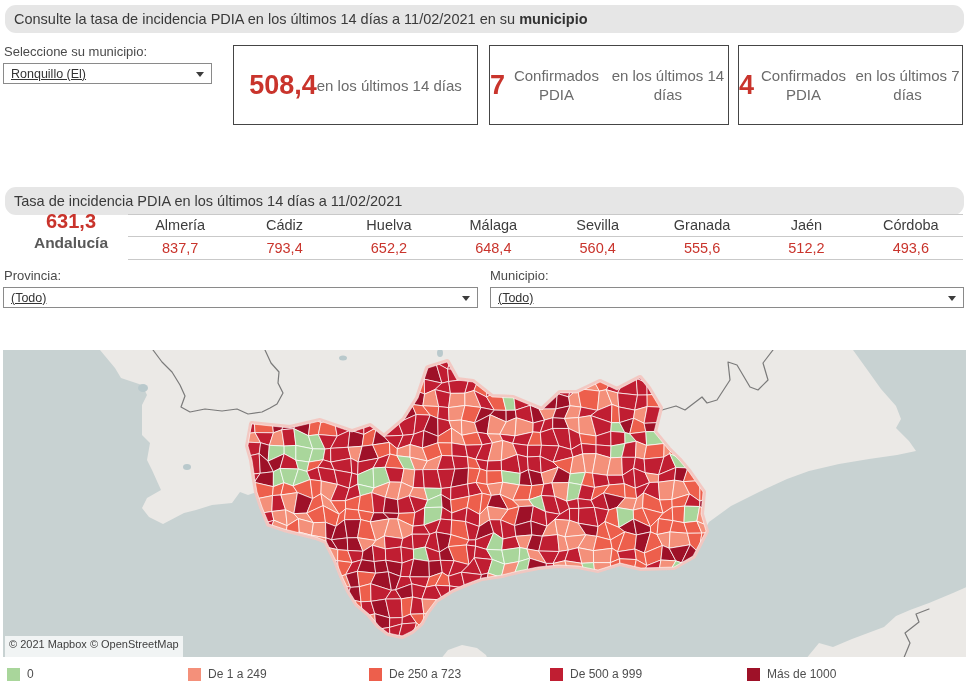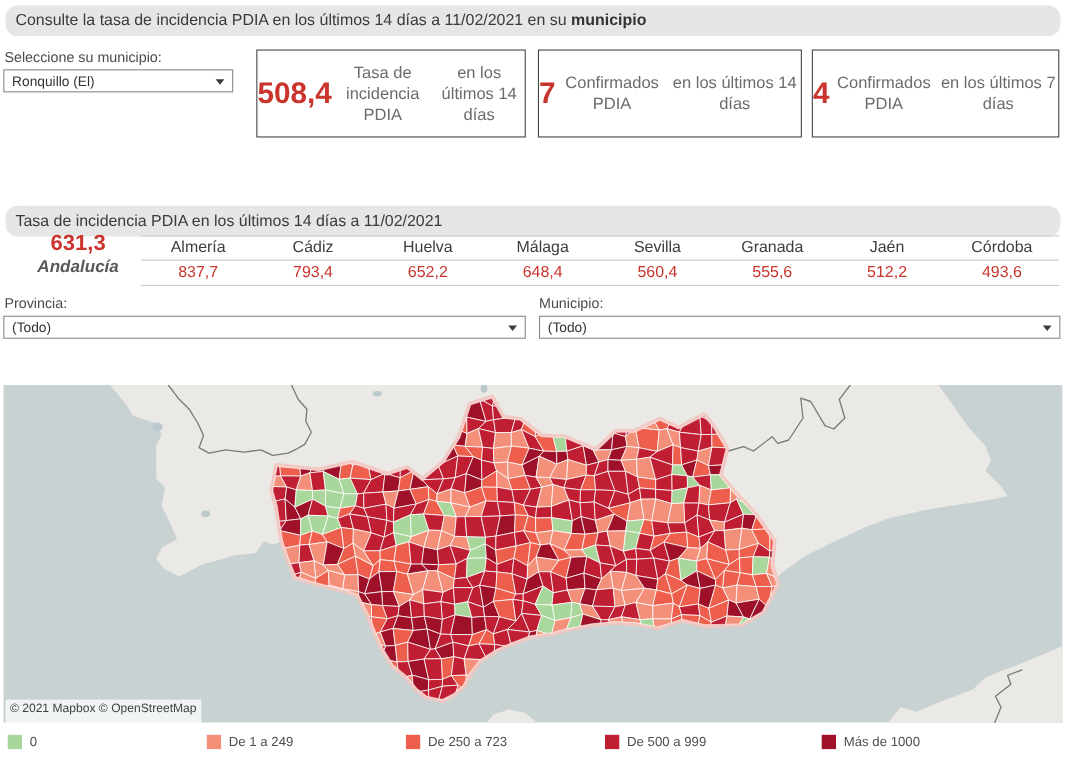--- a/index.html
+++ b/index.html
@@ -15,39 +15,39 @@
     color:#3a3a3a;font-size:14.5px;line-height:28px;padding-left:9px;
     white-space:nowrap;
     border-radius:11px;
   }
   .hbar b{font-weight:700;color:#333;}
   
   .sel-label{left:4px;top:44px;font-size:13px;color:#4a4a4a;}
   .dd{
     background:#fff;border:1px solid #8a8a8a;height:21px;
     display:flex;align-items:center;font-size:12.5px;color:#333;
-    padding-left:7px;box-sizing:border-box;cursor:pointer;
+    padding-left:7px;box-sizing:border-box;cursor:pointer;text-decoration:underline;
   }
   .dd .caret{
     position:absolute;right:7px;top:8px;width:0;height:0;
     border-left:4px solid transparent;border-right:4px solid transparent;
     border-top:5px solid #3c3c3c;
   }
   
   .card{
     top:45px;height:80px;border:1.5px solid #454545;background:#fff;
     display:flex;flex-direction:row;justify-content:center;align-items:center;
     box-sizing:border-box;text-align:center;
   }
   .card-value{font-size:27px;font-weight:700;color:#c9342c;line-height:28px;}
   .card-line{font-size:15px;color:#6b6b6b;line-height:19px;}
   
   .summary{left:20px;top:210px;width:102px;text-align:center;}
   .summary-value{font-size:20px;font-weight:700;color:#c9342c;line-height:22px;}
-  .summary-label{font-size:15.5px;color:#595959;font-weight:600;line-height:21px;font-style:italic;}
+  .summary-label{font-size:15.5px;color:#595959;font-weight:600;line-height:21px;}
   .ptable{
     left:128px;top:214px;width:835px;display:flex;border-top:1px solid #c9c9c9;
   }
   .pcol{flex:1;text-align:center;}
   .pcol .th{
     height:21px;line-height:21px;font-size:14.5px;color:#3d3d3d;
     border-bottom:1px solid #c9c9c9;
   }
   .pcol .td{
     height:22px;line-height:22px;font-size:14.5px;color:#c9342c;
@@ -76,21 +76,20 @@
 </div>
 
 <div class="abs sel-label">Seleccione su municipio:</div>
 <div class="abs dd" style="left:3px;top:63px;width:209px;">
   <span>Ronquillo (El)</span>
   <span class="caret"></span>
 </div>
 
 <div class="abs card" style="left:233px;width:245px;">
   <div class="card-value">508,4</div>
-  <div class="card-line">Tasa de incidencia PDIA</div>
   <div class="card-line">en los últimos 14 días</div>
 </div>
 <div class="abs card" style="left:489px;width:240px;">
   <div class="card-value">7</div>
   <div class="card-line">Confirmados PDIA</div>
   <div class="card-line">en los últimos 14 días</div>
 </div>
 <div class="abs card" style="left:738px;width:225px;">
   <div class="card-value">4</div>
   <div class="card-line">Confirmados PDIA</div>

